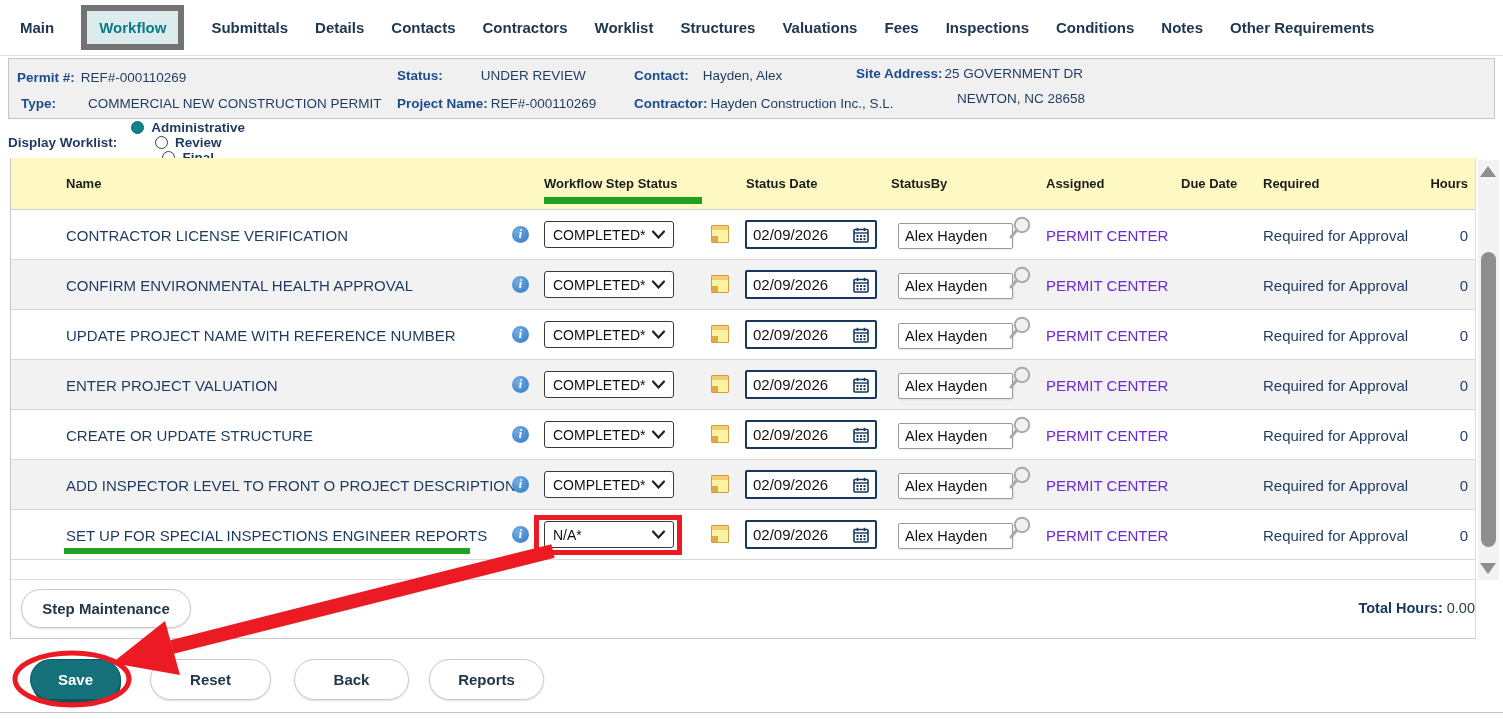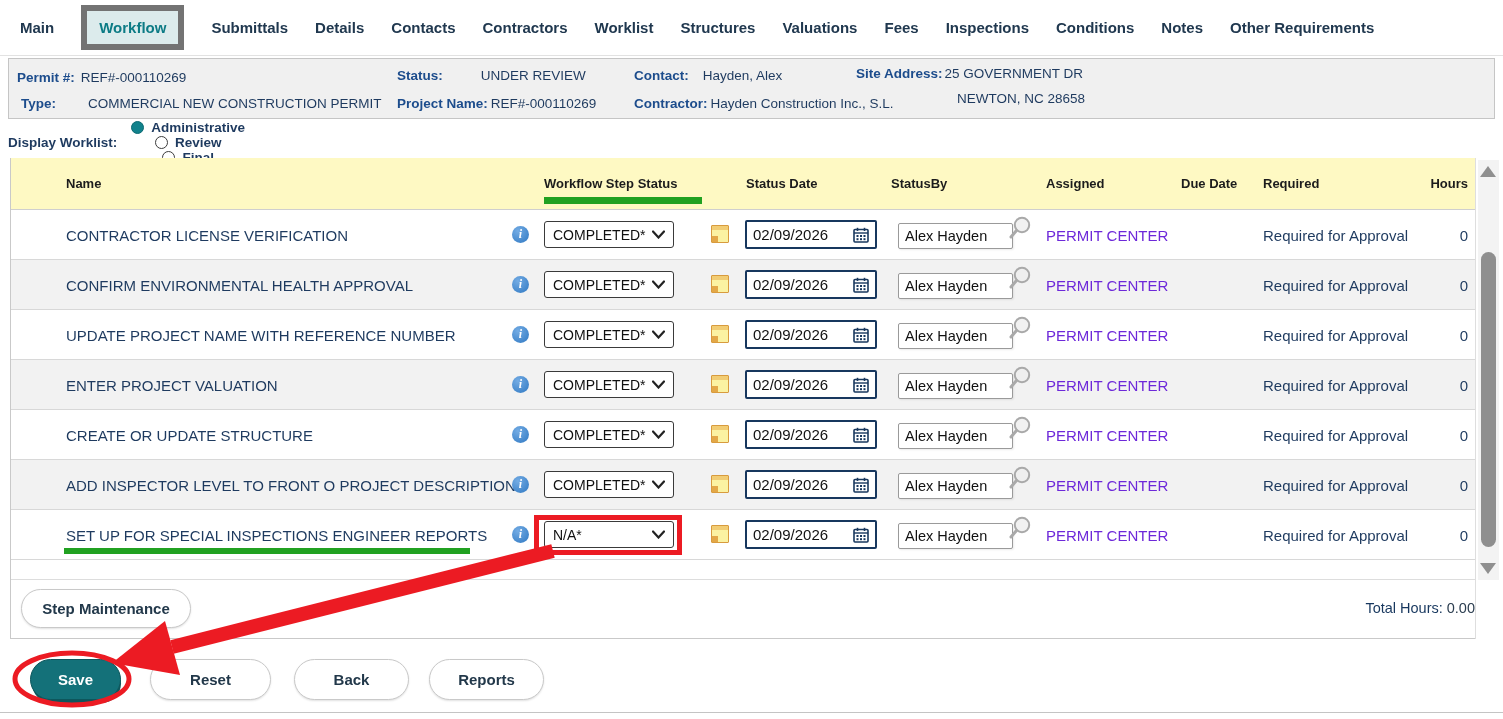--- a/index.html
+++ b/index.html
@@ -103,21 +103,21 @@
   .strip2 { position:relative; height:59px; border-bottom:1px solid #c9c9c9; background:#fff; }
 
   
   .pill {
     border:1px solid #c9c9c9; border-radius:20px; background:#fff;
     font-family:"Liberation Sans",sans-serif; font-weight:bold; font-size:15px; color:#22384a;
     box-shadow:0 1px 2px rgba(0,0,0,0.12); cursor:pointer;
   }
   .step-btn { position:absolute; left:10px; top:9px; width:170px; height:39px; }
   .total-hours { position:absolute; right:28px; top:600px; font-size:14.5px; }
-  .th-label { font-weight:normal; color:#17375e; }
+  .th-label { font-weight:bold; color:#17375e; }
   .th-val { color:#2c3e50; margin-left:4px; }
 
   .btnbar { position:absolute; left:0; top:659px; width:1251px; height:42px; }
   .btn { position:absolute; height:41px; border-radius:21px; }
   .btn-save { left:30px; width:91px; background:#147179; color:#ffffff; border:1px solid #0e565c;
               box-shadow:1px 4px 0 -1px #0e565c; }
   .btn-reset { left:150px; width:121px; }
   .btn-back { left:294px; width:115px; }
   .btn-reports { left:429px; width:115px; }
   .btn, .btn.pill { font-weight:bold; font-size:15px; }

